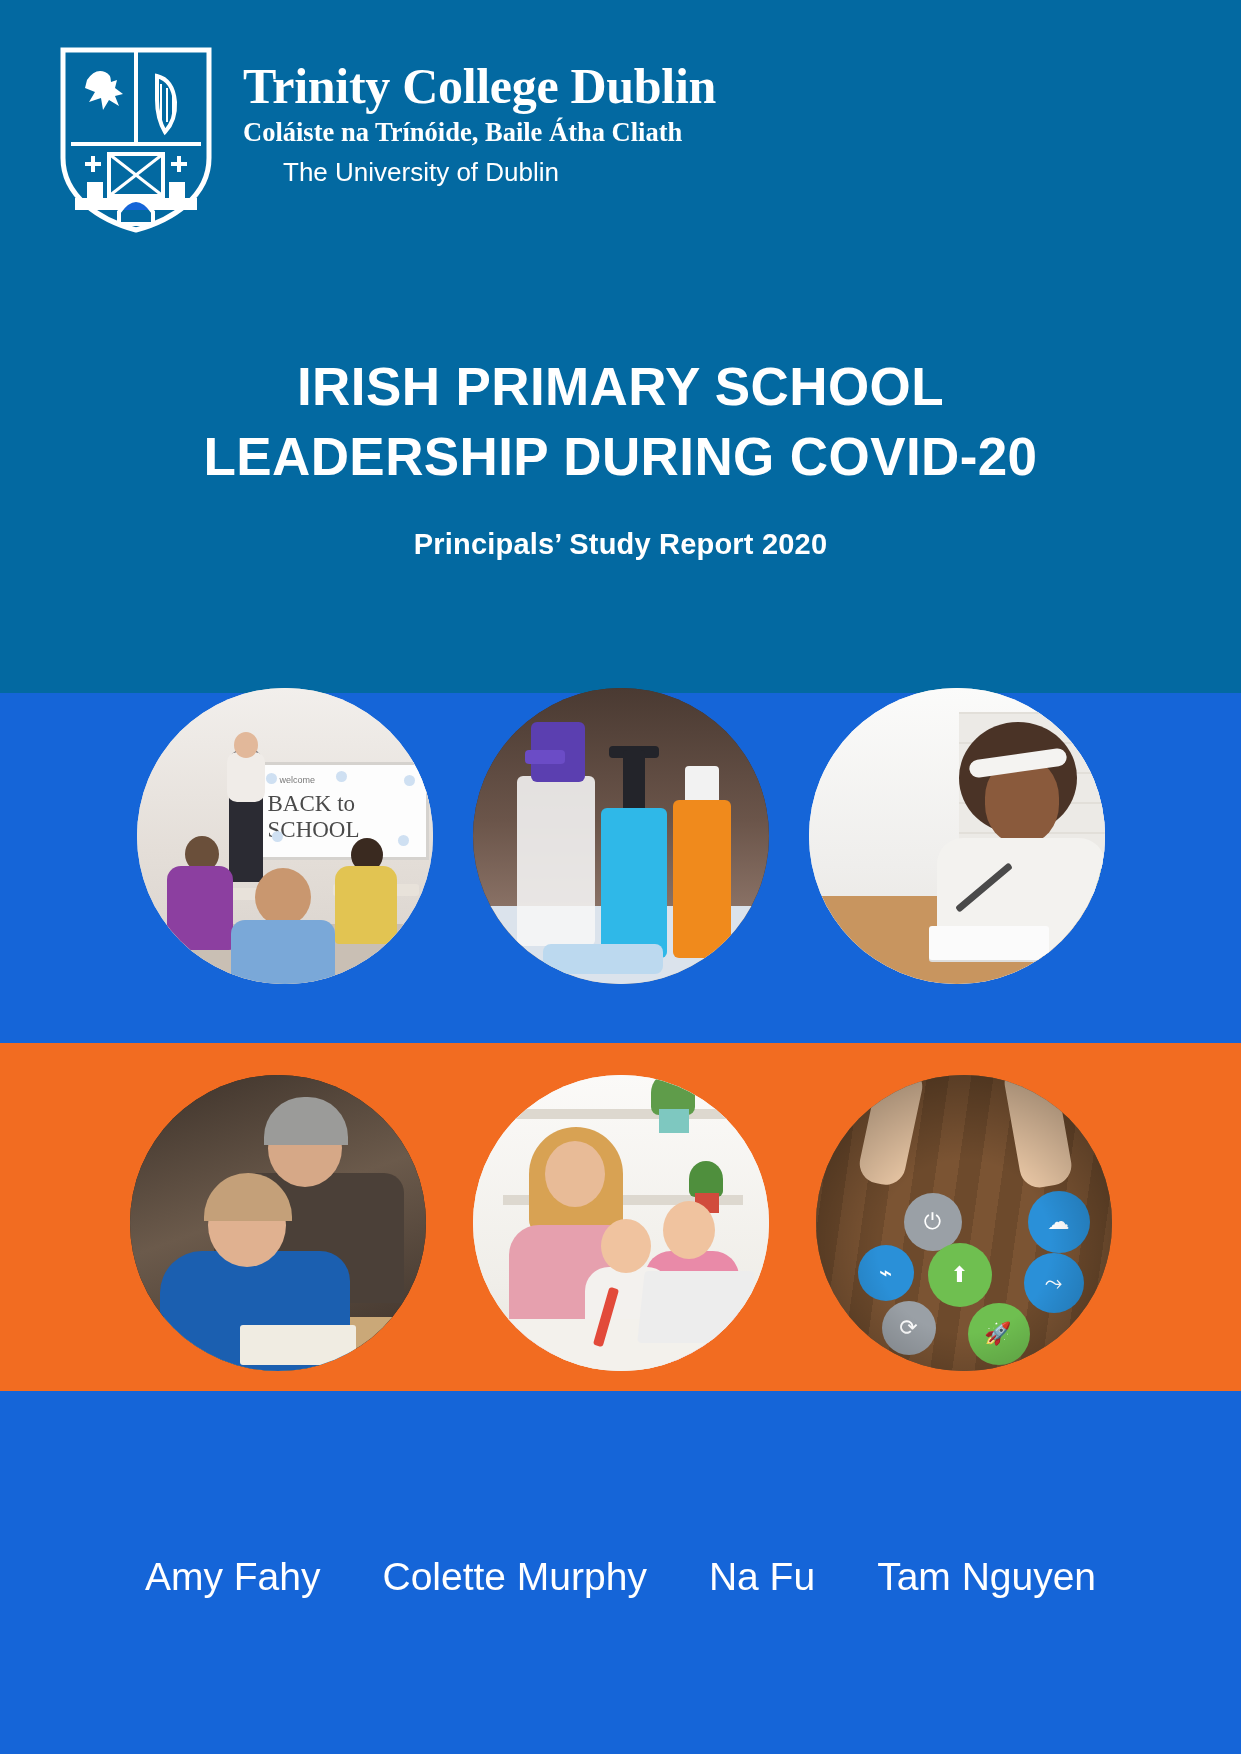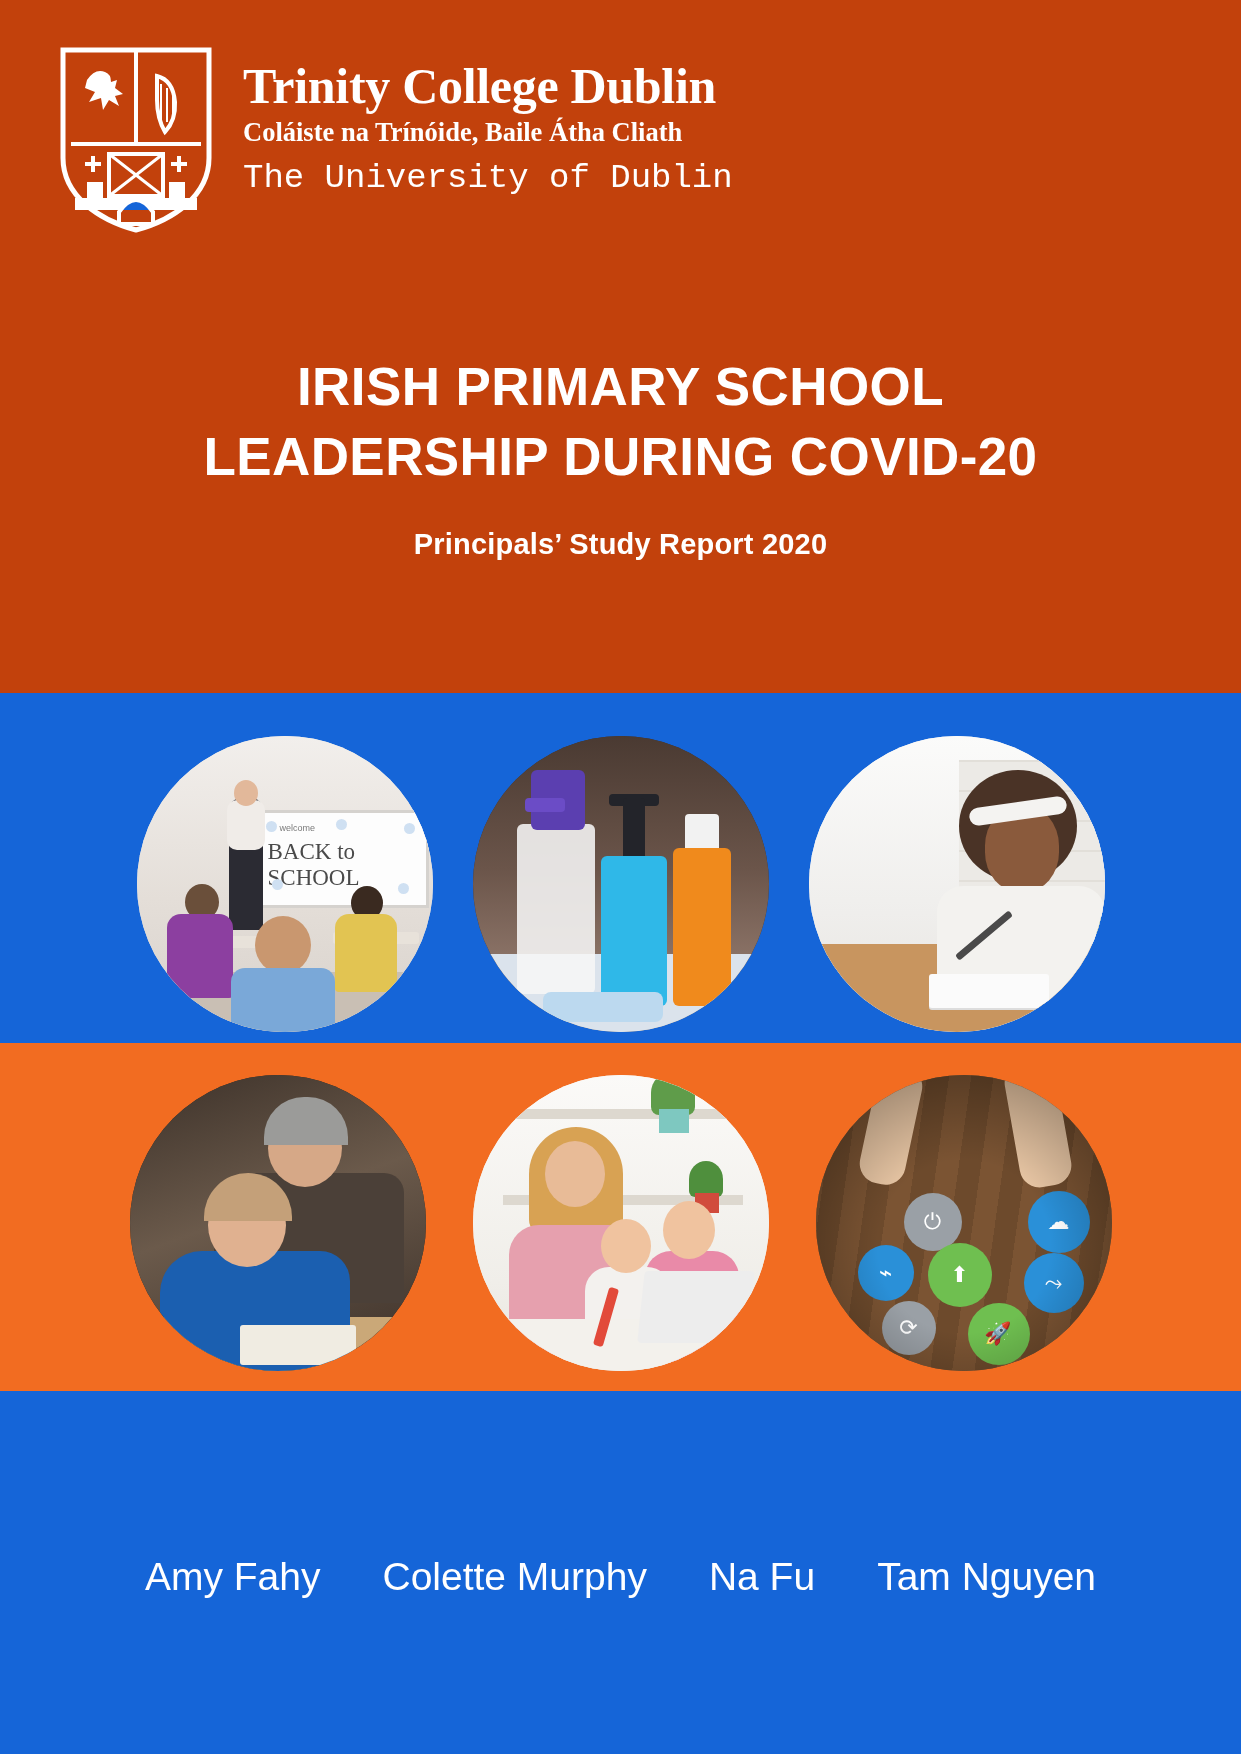--- a/index.html
+++ b/index.html
@@ -10,21 +10,21 @@
   body {
     width: 1241px;
     height: 1754px;
     font-family: "Liberation Sans", sans-serif;
     overflow: hidden;
   }
   .page {
     position: relative;
     width: 1241px;
     height: 1754px;
-    background: #c2410c;
+    background: #0369a1;
     overflow: hidden;
   }
 
   
   .header {
     position: absolute;
     top: 46px;
     left: 57px;
     display: flex;
     align-items: flex-start;
@@ -50,25 +50,26 @@
     white-space: nowrap;
   }
   .logotype .line2 {
     font-family: "Liberation Serif", serif;
     font-weight: bold;
     font-size: 26.5px;
     line-height: 1.5;
     white-space: nowrap;
   }
   .logotype .line3 {
-    font-family: Liberation Mono, monospace;
+    font-family: Liberation Sans, sans-serif;
     font-weight: normal;
-    font-size: 34px;
+    font-size: 26px;
     line-height: 1.55;
     white-space: nowrap;
+    margin-left: 40px;
   }
 
   
   .title-block {
     position: absolute;
     top: 352px;
     left: 0;
     width: 1241px;
     text-align: center;
     color: #ffffff;
@@ -97,21 +98,21 @@
   .band-bottom { top: 1391px; height: 363px; background: #1565d8; }
 
   .photo-row {
     position: absolute;
     left: 0;
     width: 1241px;
     display: flex;
     justify-content: center;
     gap: 47px;
   }
-  .row-1 { top: 736px; gap: 40px; }
+  .row-1 { top: 688px; gap: 40px; }
   .row-2 { top: 1075px; }
 
   .photo {
     width: 296px;
     height: 296px;
     border-radius: 50%;
     overflow: hidden;
     position: relative;
     background: #cfd8e0;
     flex: 0 0 auto;

